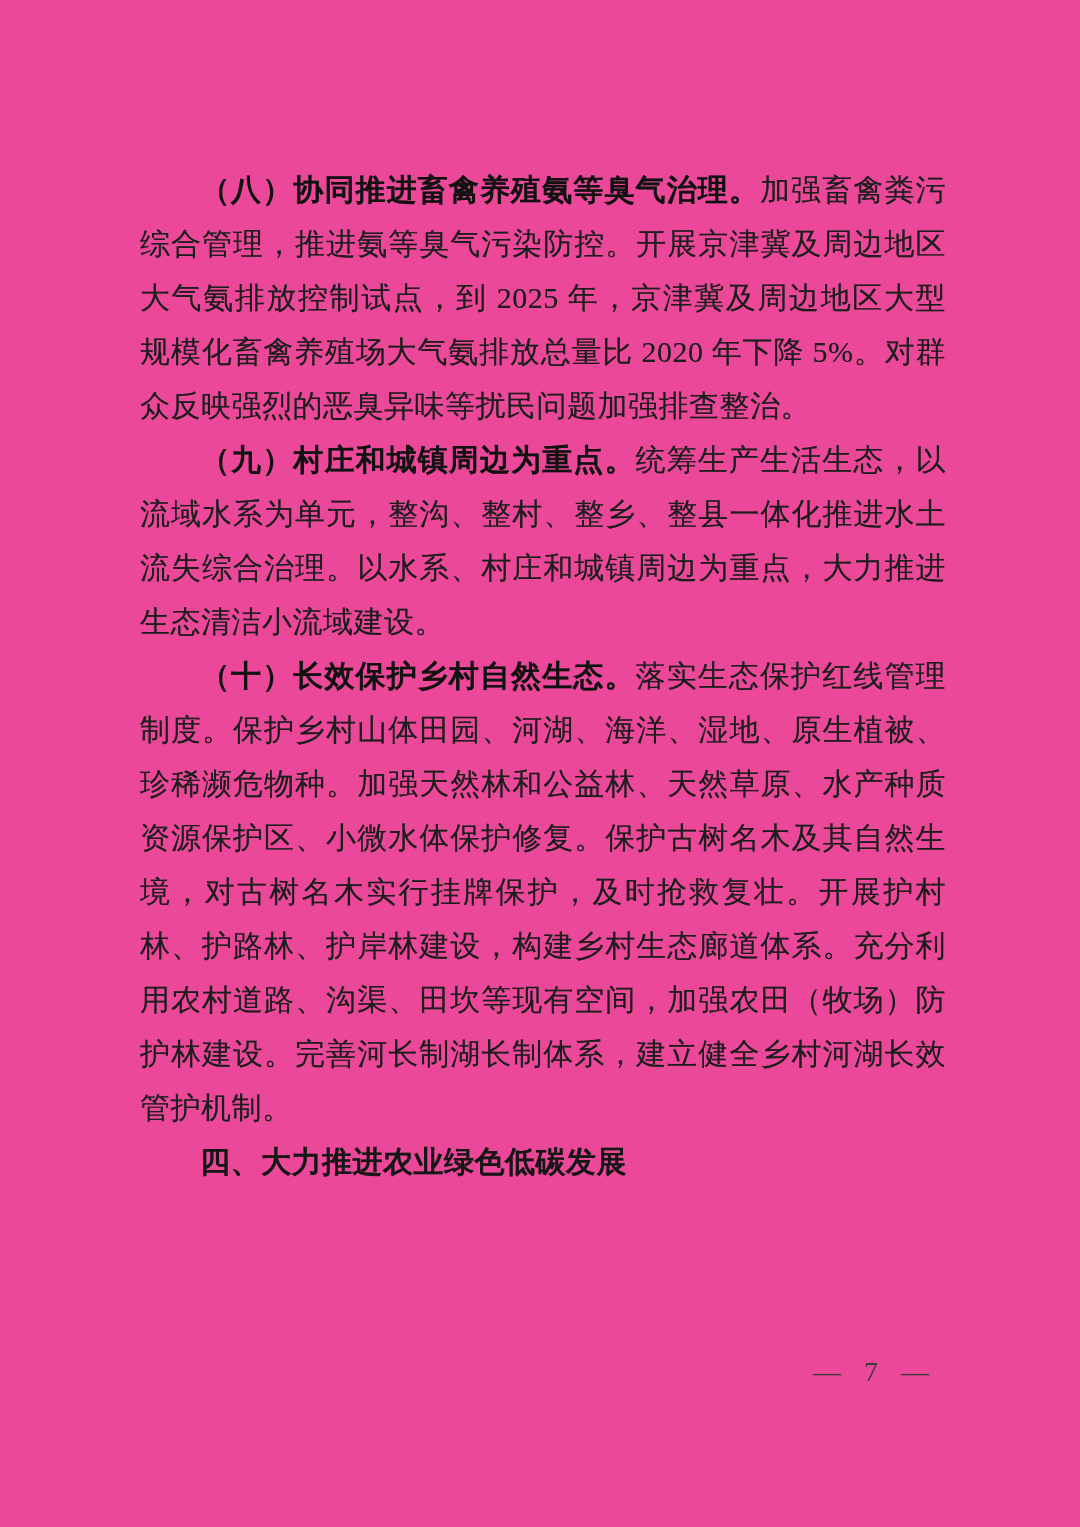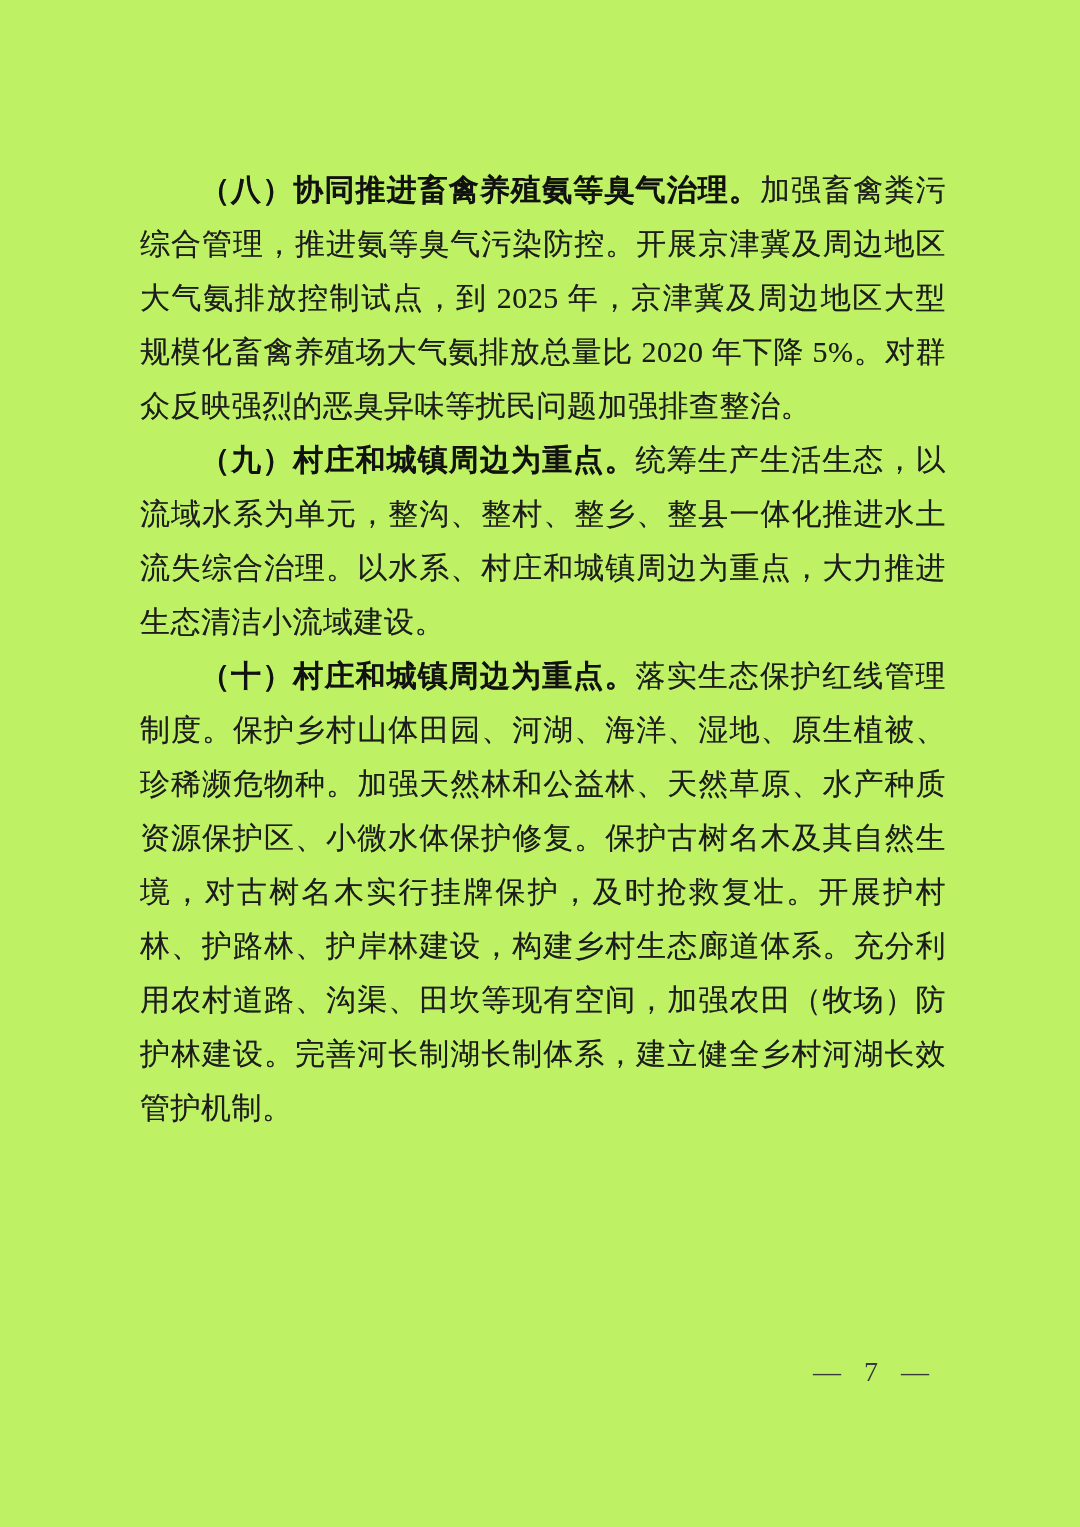--- a/index.html
+++ b/index.html
@@ -6,21 +6,21 @@
   html, body {
     margin: 0;
     padding: 0;
     background: #ffffff;
   }
   .page {
     position: relative;
     width: 1080px;
     height: 1527px;
     margin: 0 auto;
-    background: #bef264;
+    background: #ec4899;
     overflow: hidden;
     font-family: "Liberation Serif", "DejaVu Serif", serif;
   }
   .content {
     position: absolute;
     left: 140px;
     top: 163px;
     width: 806px;
   }
   .para {
@@ -63,20 +63,21 @@
 </head>
 <body>
 
 <div class="page">
   <div class="content">
 
     <p class="para"><span class="lead">（八）协同推进畜禽养殖氨等臭气治理。</span><span>加强畜禽粪污综合管理，推进氨等臭气污染防控。开展京津冀及周边地区大气氨排放控制试点，到 2025 年，京津冀及周边地区大型规模化畜禽养殖场大气氨排放总量比 2020 年下降 5%。对群众反映强烈的恶臭异味等扰民问题加强排查整治。</span></p>
 
     <p class="para"><span class="lead">（九）村庄和城镇周边为重点。</span><span>统筹生产生活生态，以流域水系为单元，整沟、整村、整乡、整县一体化推进水土流失综合治理。以水系、村庄和城镇周边为重点，大力推进生态清洁小流域建设。</span></p>
 
-    <p class="para"><span class="lead">（十）村庄和城镇周边为重点。</span><span>落实生态保护红线管理制度。保护乡村山体田园、河湖、海洋、湿地、原生植被、珍稀濒危物种。加强天然林和公益林、天然草原、水产种质资源保护区、小微水体保护修复。保护古树名木及其自然生境，对古树名木实行挂牌保护，及时抢救复壮。开展护村林、护路林、护岸林建设，构建乡村生态廊道体系。充分利用农村道路、沟渠、田坎等现有空间，加强农田（牧场）防护林建设。完善河长制湖长制体系，建立健全乡村河湖长效管护机制。</span></p>
+    <p class="para"><span class="lead">（十）长效保护乡村自然生态。</span><span>落实生态保护红线管理制度。保护乡村山体田园、河湖、海洋、湿地、原生植被、珍稀濒危物种。加强天然林和公益林、天然草原、水产种质资源保护区、小微水体保护修复。保护古树名木及其自然生境，对古树名木实行挂牌保护，及时抢救复壮。开展护村林、护路林、护岸林建设，构建乡村生态廊道体系。充分利用农村道路、沟渠、田坎等现有空间，加强农田（牧场）防护林建设。完善河长制湖长制体系，建立健全乡村河湖长效管护机制。</span></p>
 
+    <h2 class="section-heading">四、大力推进农业绿色低碳发展</h2>
 
 
   </div>
 
   <div class="page-number">— 7 —</div>
 </div>
 
 </body></html>

